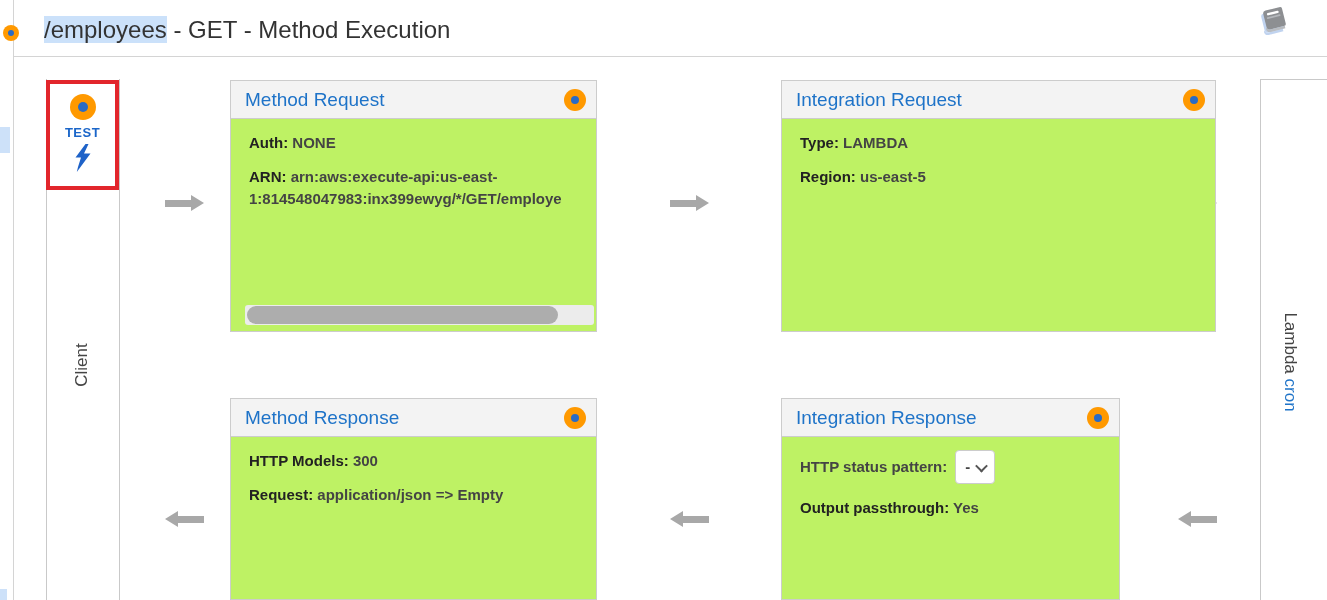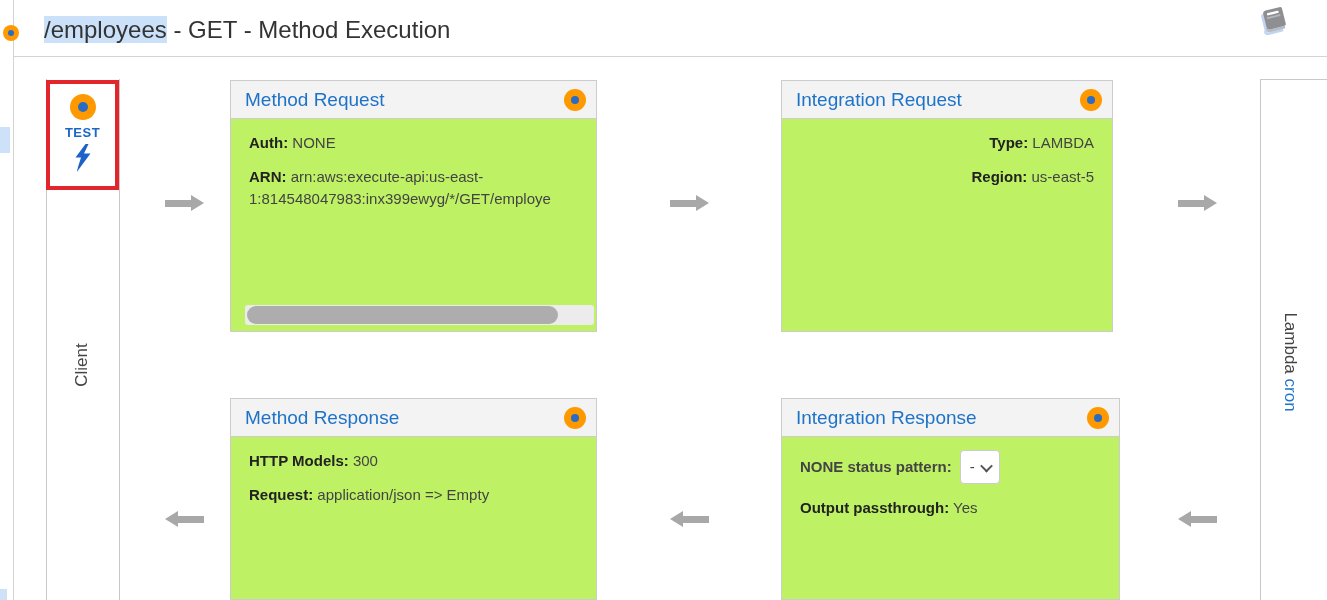--- a/index.html
+++ b/index.html
@@ -52,27 +52,27 @@
   .arrow.left .shaft { right:0; }
   .arrow.left::after { content:""; position:absolute; left:0; top:0; width:0; height:0;
       border-right:13px solid #a8a8a8; border-top:8px solid transparent; border-bottom:8px solid transparent; }
 
   
   .exec-box { position:absolute; background:#bef264; border:1px solid #ccc; box-sizing:border-box; }
   .exec-hdr { height:38px; background:#f3f3f3; border-bottom:1px solid #ccc; display:flex;
               align-items:center; padding:0 10px 0 14px; box-sizing:border-box; }
   .exec-title { font-size:19px; color:#1e73c8; cursor:pointer; }
   .exec-hdr .bullet { margin-left:auto; }
-  .exec-body { padding:13px 18px; font-size:15px; color:#444; line-height:1.45; }
+  .exec-body { padding:13px 18px; font-size:15px; color:#444; line-height:1.45;font-weight:bold; }
   .fld { margin-bottom:12px; }
   .fld b { color:#222; }
   .arn-line2 { display:block; white-space:nowrap; overflow:hidden; }
 
   .box-method-request { left:230px; top:80px; width:367px; height:252px; }
-  .box-integration-request { left:781px; top:80px; width:332px; height:252px;text-align:right; }
+  .box-integration-request { left:781px; top:80px; width:435px; height:252px; }
   .box-method-response { left:230px; top:398px; width:367px; height:202px; }
   .box-integration-response { left:781px; top:398px; width:339px; height:202px; }
 
   
   .hscroll-track { position:absolute; left:14px; right:2px; bottom:6px; height:20px; background:#ececec; border-radius:3px; }
   .hscroll-thumb { position:absolute; left:2px; top:1px; width:89%; height:18px; background:#adadad; border-radius:9px; cursor:pointer; }
 
   
   .row-flex { display:flex; align-items:center; margin-bottom:13px; }
   .sel-box { display:inline-flex; align-items:center; gap:7px; margin-left:8px; height:32px;
@@ -184,21 +184,21 @@
 
   <div class="exec-box box-integration-response">
     <div class="exec-hdr">
       <span class="exec-title">Integration Response</span>
       <span class="bullet bullet-22">
           <i></i>
         </span>
     </div>
     <div class="exec-body">
       <div class="row-flex">
-        <b>NONE status pattern:</b>
+        <b>HTTP status pattern:</b>
         <span class="sel-box">
           <span>-</span>
           <span class="chev"></span>
         </span>
       </div>
       <div class="fld"><b>Output passthrough:</b> <span>Yes</span></div>
     </div>
   </div>
 
 </div>

